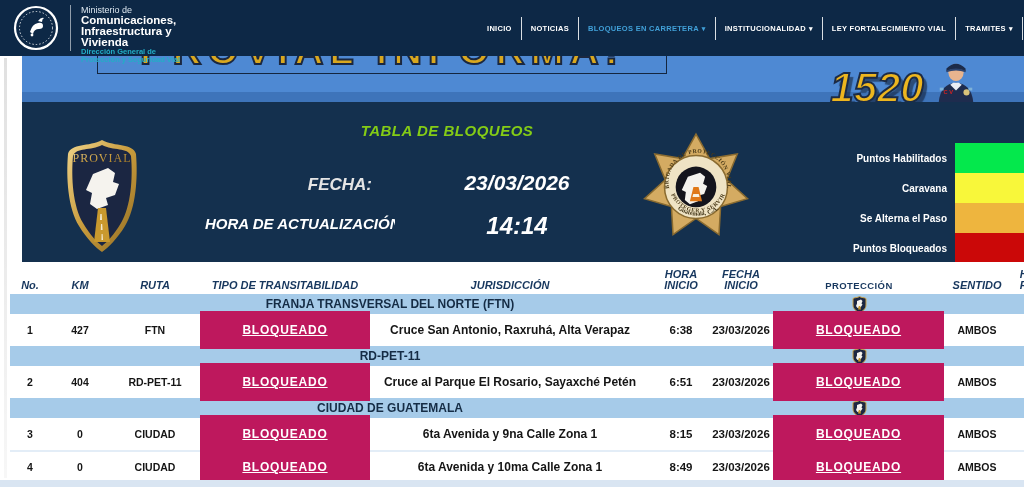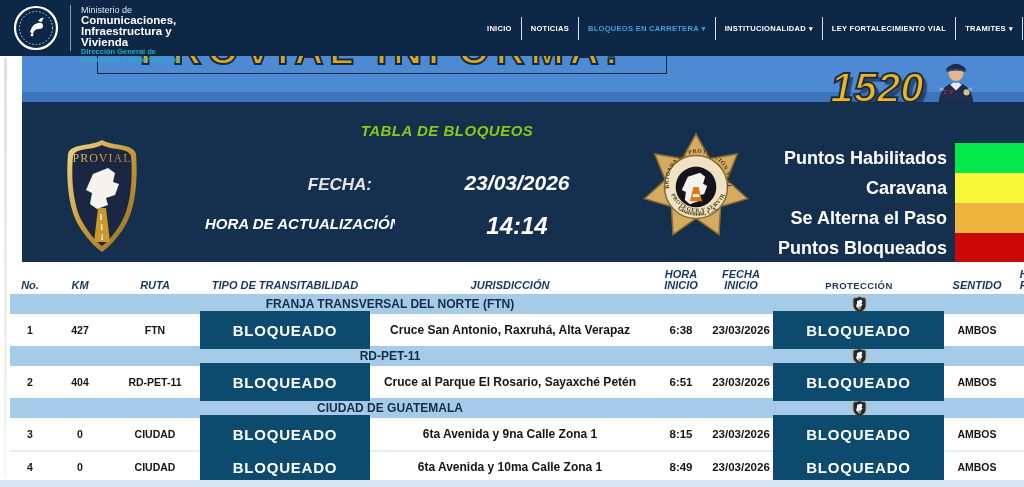--- a/index.html
+++ b/index.html
@@ -49,44 +49,44 @@
   .hora-label { position:absolute; left:183px; top:113px; width:190px; text-align:left;
     color:#fff; font-weight:bold; font-style:italic; font-size:15px;
     white-space:nowrap; overflow:hidden; }
   .hora-value { position:absolute; left:410px; top:110px; width:170px; text-align:center;
     color:#fff; font-weight:bold; font-style:italic; font-size:24px; }
   .provial-logo { position:absolute; left:43px; top:36px; width:74px; height:116px; }
   .star-badge { position:absolute; left:621px; top:28px; width:106px; height:126px; }
   .legend { position:absolute; left:650px; top:41px; width:352px; }
   .legend-row { display:flex; align-items:center; height:30px; }
   .legend-label { flex:1; text-align:right; padding-right:8px; color:#fff;
-    font-weight:bold; font-size:18px; }
+    font-weight:bold; font-size:10px; }
   .legend-swatch { width:69px; height:30px; }
 
   
   .table { position:absolute; left:10px; top:262px; width:1056px; z-index:6; }
   .thead, .trow, .srow { display:grid;
     grid-template-columns:40px 60px 90px 170px 280px 62px 58px 178px 58px 60px; }
   .thead { height:32px; background:#fff; align-items:end; padding-bottom:3px; }
   .hcell { text-align:center; color:#17375e; font-weight:bold; font-style:italic;
     font-size:11px; line-height:11px; }
   .hcell:nth-child(8) { font-style:normal; font-size:9.5px; letter-spacing:.4px; }
   .srow { height:20px; background:#a6cbe9; align-items:center; }
   .srow .slabel { grid-column:1 / 8; text-align:center; color:#152c45;
     font-weight:bold; font-size:12px; }
   .srow .sicon { grid-column:8; display:flex; justify-content:center; align-items:center; }
   .trow { height:32px; background:#fff; align-items:center; }
   .trow + .trow { border-top:2px solid #e3edf7; }
   .cell { text-align:center; color:#151515; font-weight:bold; font-size:10.5px; }
   .cell.juris { font-size:12px; }
   .cell.time, .cell.date { font-size:11.5px; }
   .cell.holder { position:relative; height:100%; }
-  .blk { position:absolute; left:0; right:0; top:-3px; bottom:-3px; background:#0c4a6e;
+  .blk { position:absolute; left:0; right:0; top:-3px; bottom:-3px; background:#be185d;
     display:flex; align-items:center; justify-content:center; z-index:2;
-    color:#fff; font-weight:bold; font-size:15px; letter-spacing:.8px; }
+    color:#fff; font-weight:bold; font-size:12px; letter-spacing:.8px;text-decoration:underline; }
   .blk.sit { left:3px; right:4px; }
 
   .bottom-strip { position:absolute; left:0; top:480px; width:1024px; height:7px;
     background:#d9e5f2; z-index:8; }
   .edge-shadow { position:absolute; left:4px; top:58px; width:3px; height:420px;
     background:linear-gradient(rgba(0,0,0,.12), rgba(0,0,0,.03)); z-index:4; }
 </style>
 </head>
 <body>
 

